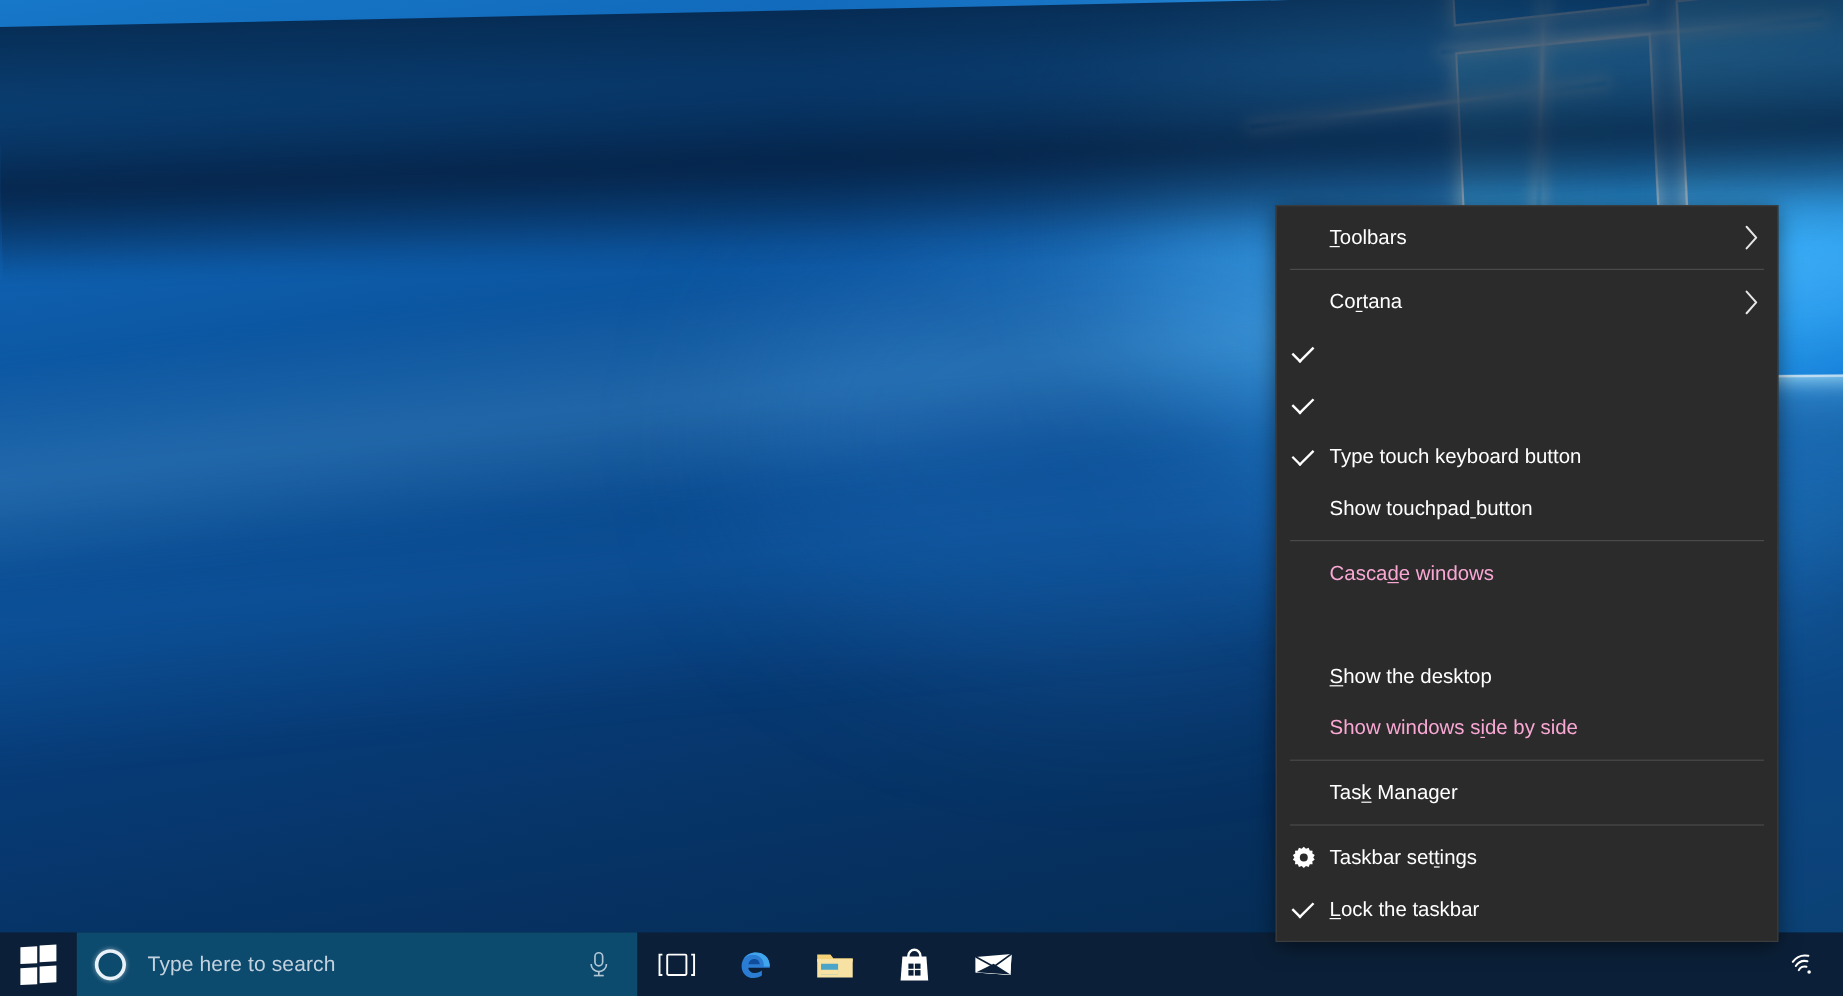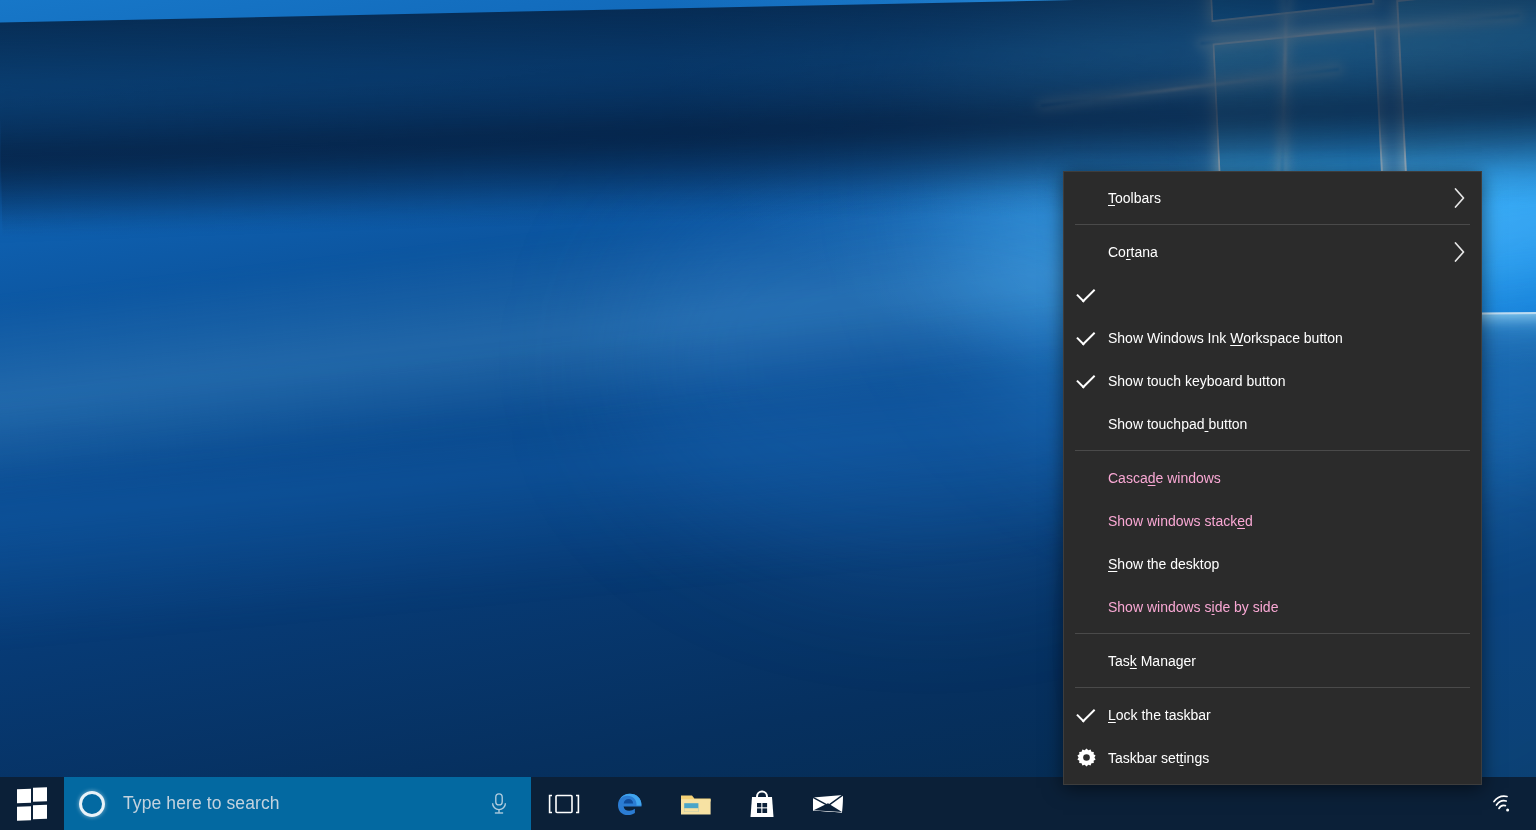--- a/index.html
+++ b/index.html
@@ -81,21 +81,21 @@
   .winlogo { display:grid; grid-template-columns:14px 14px; grid-template-rows:14px 14px;
              gap:2.5px; transform:rotate(0deg); }
   .winlogo i { display:block; background:#ffffff; }
   .winlogo i:nth-child(1){ transform:skewY(-3deg) translateY(1px); }
   .winlogo i:nth-child(2){ transform:skewY(-3deg) translateY(-0.5px); }
   .winlogo i:nth-child(3){ transform:skewY(-3deg) translateY(1.5px); }
   .winlogo i:nth-child(4){ transform:skewY(-3deg); }
 
   #search-box {
     width:467px; height:53px;
-    background:#0369a1;
+    background:#0c4a6e;
     display:flex; align-items:center;
     cursor:text;
     position:relative;
   }
   #cortana-ring {
     width:26px; height:26px; margin-left:15px;
     border-radius:50%;
     border:3px solid #e9f2f8;
     box-shadow:0 0 4px rgba(255,255,255,0.5);
     flex:none;
@@ -131,21 +131,21 @@
     box-shadow:0 3px 18px rgba(0,0,0,0.55);
     z-index:10;
     padding:4px 0 5px 0;
     overflow:hidden;
   }
   .menu-item {
     position:relative;
     height:43px;
     display:flex; align-items:center;
     color:#ffffff;
-    font-size:14px;
+    font-size:17px;
     cursor:default;
     padding-left:0;
   }
   .menu-item.enabled { cursor:pointer; }
   .menu-item.disabled { color:#f9a8d4; }
   .mi-gutter {
     width:44px; flex:none;
     display:flex; align-items:center; justify-content:center;
     height:100%;
   }
@@ -299,73 +299,71 @@
     <div class="menu-item enabled">
       <span class="mi-gutter">
         <span class="check"></span>
       </span>
       <span class="mi-chevron"></span>
     </div>
     <div class="menu-item enabled">
       <span class="mi-gutter">
         <span class="check"></span>
       </span>
-      <span class="mi-label">Show Windows Ink <u>W</u>orkspace button</span>
       <span class="mi-chevron"></span>
     </div>
     <div class="menu-item enabled">
       <span class="mi-gutter">
         <span class="check"></span>
       </span>
-      <span class="mi-label">Show touch keyboard button</span>
+      <span class="mi-label">Type touch keyboard button</span>
       <span class="mi-chevron"></span>
     </div>
     <div class="menu-item enabled">
       <span class="mi-gutter"></span>
       <span class="mi-label">Show touchpad<u> </u>button</span>
       <span class="mi-chevron"></span>
     </div>
     <div class="menu-sep"></div>
     <div class="menu-item disabled">
       <span class="mi-gutter"></span>
       <span class="mi-label">Casca<u>d</u>e windows</span>
       <span class="mi-chevron"></span>
     </div>
     <div class="menu-item disabled">
       <span class="mi-gutter"></span>
-      <span class="mi-label">Show windows stack<u>e</u>d</span>
       <span class="mi-chevron"></span>
     </div>
     <div class="menu-item enabled">
       <span class="mi-gutter"></span>
       <span class="mi-label"><u>S</u>how the desktop</span>
       <span class="mi-chevron"></span>
     </div>
     <div class="menu-item disabled">
       <span class="mi-gutter"></span>
       <span class="mi-label">Show windows s<u>i</u>de by side</span>
       <span class="mi-chevron"></span>
     </div>
     <div class="menu-sep"></div>
     <div class="menu-item enabled">
       <span class="mi-gutter"></span>
       <span class="mi-label">Tas<u>k</u> Manager</span>
       <span class="mi-chevron"></span>
     </div>
     <div class="menu-sep"></div>
-    <div class="menu-item enabled">
-      <span class="mi-gutter">
-        <span class="check"></span>
-      </span>
-      <span class="mi-label"><u>L</u>ock the taskbar</span>
-      <span class="mi-chevron"></span>
-    </div>
     <div class="menu-item enabled">
       <span class="mi-gutter gear">
         <svg width="19" height="19" viewBox="0 0 20 20" fill="#ffffff">
           <path d="M10 0.6 11.9 2.4 14.3 1.5 15.2 3.9 17.7 4.1 17.5 6.6 19.6 8 18.3 10 19.6 12 17.5 13.4 17.7 15.9 15.2 16.1 14.3 18.5 11.9 17.6 10 19.4 8.1 17.6 5.7 18.5 4.8 16.1 2.3 15.9 2.5 13.4 0.4 12 1.7 10 0.4 8 2.5 6.6 2.3 4.1 4.8 3.9 5.7 1.5 8.1 2.4Z"></path>
           <circle cx="10" cy="10" r="3.5" fill="#2b2b2b"></circle>
         </svg>
       </span>
       <span class="mi-label">Taskbar set<u>t</u>ings</span>
       <span class="mi-chevron"></span>
     </div>
+    <div class="menu-item enabled">
+      <span class="mi-gutter">
+        <span class="check"></span>
+      </span>
+      <span class="mi-label"><u>L</u>ock the taskbar</span>
+      <span class="mi-chevron"></span>
+    </div>
   </div>
 
 </body></html>

